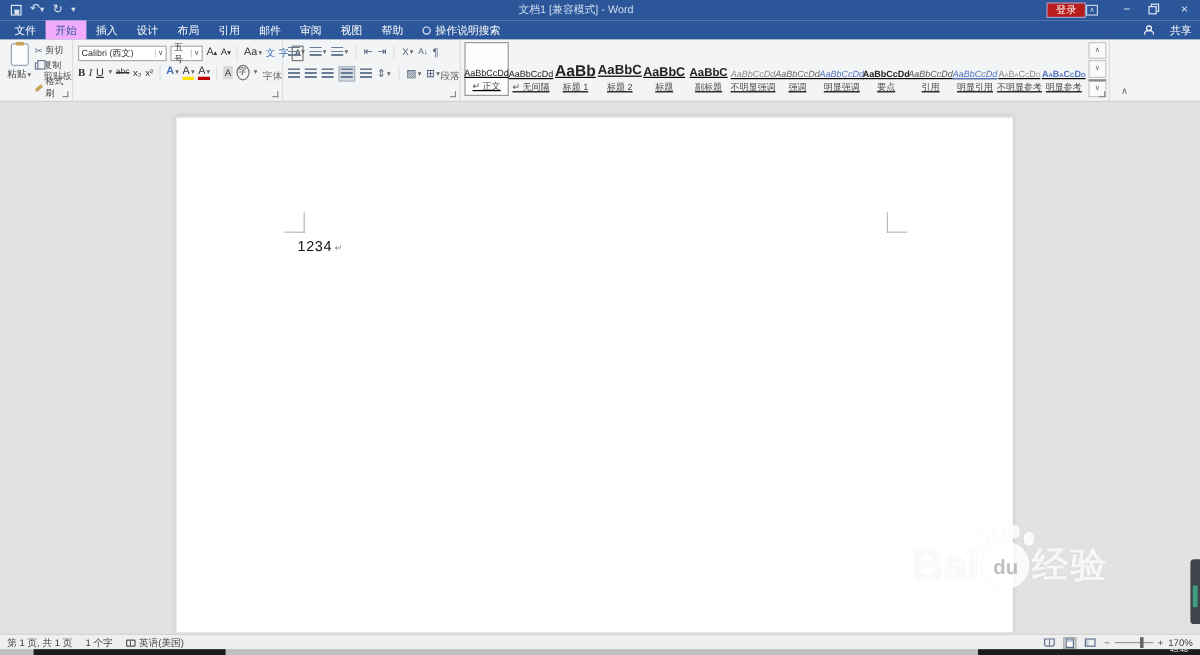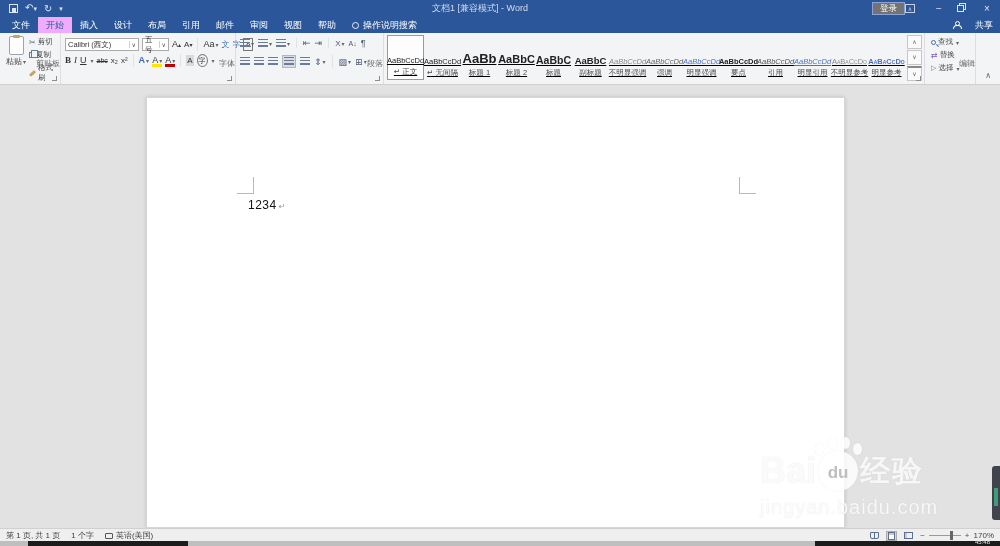--- a/index.html
+++ b/index.html
@@ -7,21 +7,21 @@
   body { font-family:"Liberation Sans","DejaVu Sans",sans-serif; position:relative; background:#e2e2e2; }
 
   
   .titlebar { position:absolute; top:0; left:0; width:1000px; height:17px; background:#2b579a; display:flex; align-items:center; }
   .qat { display:flex; align-items:center; gap:7px; padding-left:9px; color:#dce4f2; font-size:10px; }
   .qat .ic { line-height:10px; cursor:default; }
   .ic-save { width:9px; height:9px; border:1px solid #dce4f2; position:relative; }
   .ic-save::after { content:""; position:absolute; left:2px; bottom:0; width:4px; height:4px; background:#dce4f2; }
   .qat-caret { font-size:7px; }
   .win-title { position:absolute; left:370px; width:220px; text-align:center; font-size:9px; color:#d2dcee; }
-  .signin { position:absolute; left:872px; top:2px; height:13px; padding:0 7px; background:#737373; border:1px solid #8ba3d2; color:#fff; font-size:8.5px; line-height:11px; cursor:pointer; }
+  .signin { position:absolute; left:872px; top:2px; height:13px; padding:0 7px; background:#b91c1c; border:1px solid #8ba3d2; color:#fff; font-size:8.5px; line-height:11px; cursor:pointer; }
   .winbtn { position:absolute; top:0; height:17px; width:22px; color:#dce4f2; font-size:10px; text-align:center; line-height:17px; cursor:pointer; }
   .ic-ribbonopts { position:absolute; left:905px; top:4px; width:10px; height:9px; border:1px solid #c4d0e6; color:#c4d0e6; font-size:6px; line-height:8px; text-align:center; cursor:pointer; }
   .ic-restore { position:absolute; left:957px; top:5px; width:7px; height:7px; border:1px solid #dce4f2; box-shadow:2px -2px 0 -1px #2b579a, 2px -2px 0 0 #dce4f2; cursor:pointer; }
 
   
   .tabrow { position:absolute; top:17px; left:0; width:1000px; height:16px; background:#2b579a; display:flex; align-items:stretch; padding-left:4px; }
   .tab { color:#fff; font-size:9px; line-height:16px; padding:0 8px; cursor:pointer; white-space:nowrap; }
   .tab.active { background:#f0abfc; color:#2b579a; }
   .tab-search { display:flex; align-items:center; gap:4px; }
   .bulb { width:7px; height:7px; border:1px solid #e8eef8; border-radius:50%; display:inline-block; }
@@ -350,39 +350,20 @@
         </div>
       <div class="sscroll">
         <span>∧</span>
         <span>∨</span>
         <span style="border-top:2px solid #8a8a8a;">∨</span>
       </div>
     </div>
     <div class="launcher"></div>
   </div>
 
-  <div class="grp" style="width:51px;">
-    <div class="edit-col">
-      <div class="mini">
-          <span class="i-mag"></span>
-          <span>查找</span>
-          <span class="caret">▾</span>
-        </div>
-      <div class="mini">
-          <span class="i-swap">⇄</span>
-          <span>替换</span>
-        </div>
-      <div class="mini">
-          <span class="i-select">▷</span>
-          <span>选择</span>
-          <span class="caret">▾</span>
-        </div>
-    </div>
-    <div class="glabel">编辑</div>
-  </div>
 
   <div class="grp" style="width:23px;border-right:none;">
     <span class="collapse">∧</span>
   </div>
 </div>
 
 <div class="docarea">
   <div class="page">
     <div class="cropmark-left"></div>
     <div class="cropmark-right"></div>
@@ -394,21 +375,20 @@
       <span class="wm-bai">Bai</span>
       <span class="wm-paw">
         <i style="width:9px;height:12px;left:-3px;top:-8px;"></i>
         <i style="width:9px;height:12px;left:10px;top:-14px;"></i>
         <i style="width:9px;height:12px;left:23px;top:-14px;"></i>
         <i style="width:9px;height:12px;left:35px;top:-8px;"></i>
         <span class="wm-du">du</span>
       </span>
       <span class="wm-jy">经验</span>
     </div>
-    <div class="wm-url">jingyan.baidu.com</div>
   </div>
 
   <div class="phonebar">
       <i></i>
     </div>
 </div>
 
 <div class="statusbar">
   <div class="sb-left">
     <span class="sb-item">第 1 页, 共 1 页</span>

